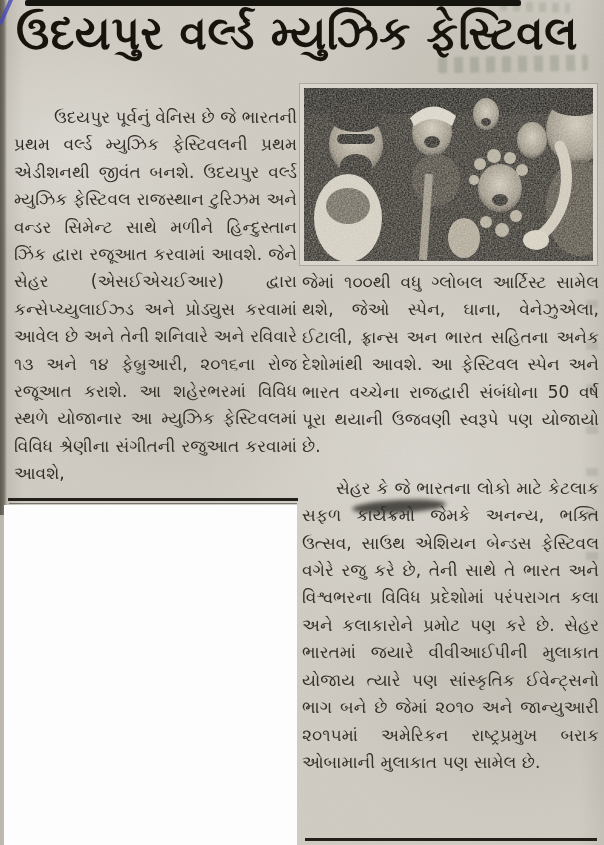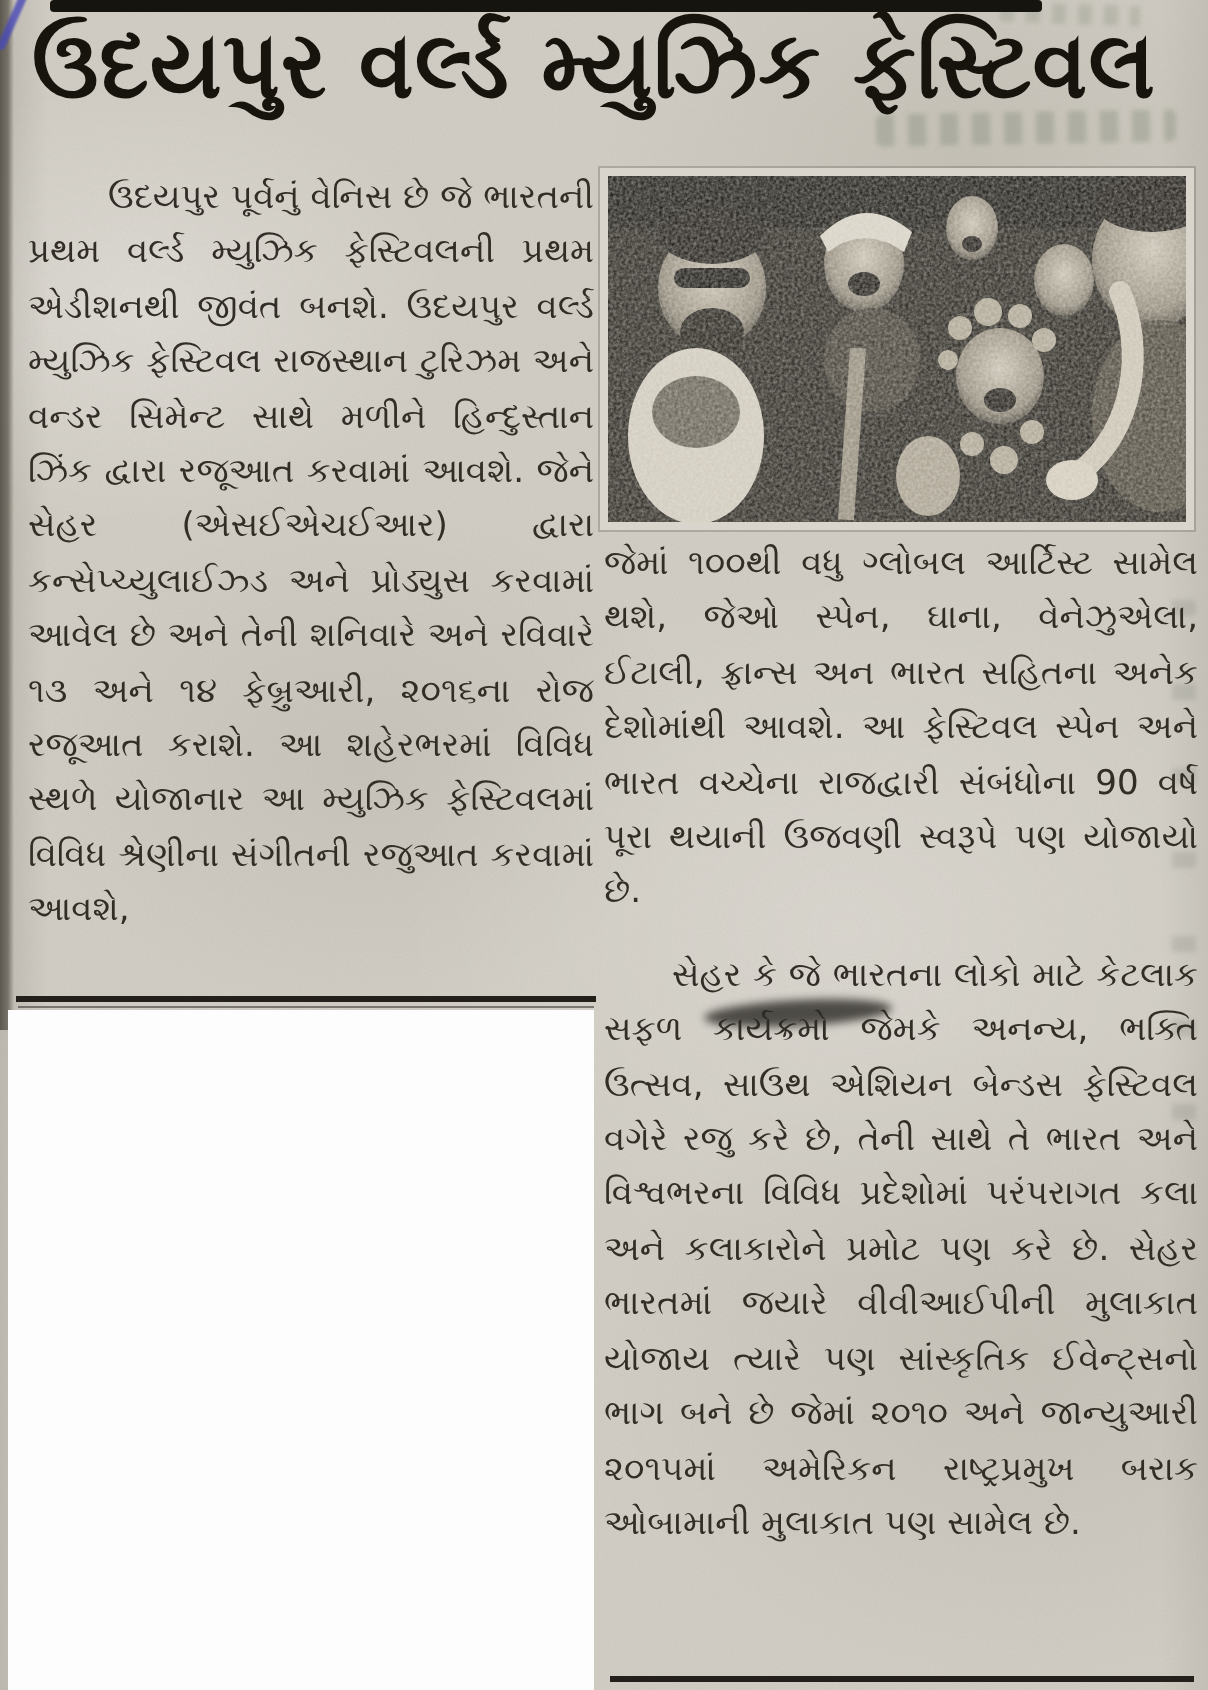--- a/index.html
+++ b/index.html
@@ -59,21 +59,21 @@
   .photo-frame{
     position:absolute;left:300px;top:84px;width:297px;height:181px;z-index:10;
     background:#d9d5cc;padding:0;box-shadow:0 0 0 1px rgba(70,66,58,.25);
   }
   .photo-frame svg{display:block;margin:4px;}
   .body-text{
     color:#322e27;font-size:17px;line-height:27.4px;text-align:justify;
     z-index:12;position:absolute;overflow:hidden;
   }
   .body-text p{margin:0;}
-  .col-left{left:14px;top:86px;width:283px;height:416px;}
+  .col-left{left:14px;top:104px;width:283px;height:416px;}
   .col-left p{text-indent:40px;}
   .col-right{left:302px;top:269px;width:297px;height:568px;}
   .col-right p.p2{text-indent:34px;margin-top:14px;}
   .left-col-rule{
     position:absolute;left:8px;top:498px;width:290px;height:3px;z-index:13;
     background:#23201b;box-shadow:0 4px 0 -1px rgba(35,32,27,.5);
   }
   .blank-box{
     position:absolute;left:4px;top:505px;width:293px;height:340px;z-index:20;
     background:#fdfdfd;
@@ -171,18 +171,18 @@
 </div>
 
 <div class="body-text col-left">
   <p>ઉદયપુર પૂર્વનું વેનિસ છે જે ભારતની પ્રથમ વર્લ્ડ મ્યુઝિક ફેસ્ટિવલની પ્રથમ એડીશનથી જીવંત બનશે. ઉદયપુર વર્લ્ડ મ્યુઝિક ફેસ્ટિવલ રાજસ્થાન ટુરિઝમ અને વન્ડર સિમેન્ટ સાથે મળીને હિન્દુસ્તાન ઝિંક દ્વારા રજૂઆત કરવામાં આવશે. જેને સેહર (એસઈએચઈઆર) દ્વારા કન્સેપ્ચ્યુલાઈઝ્ડ અને પ્રોડ્યુસ કરવામાં આવેલ છે અને તેની શનિવારે અને રવિવારે ૧૩ અને ૧૪ ફેબ્રુઆરી, ૨૦૧૬ના રોજ રજૂઆત કરાશે. આ શહેરભરમાં વિવિધ સ્થળે યોજાનાર આ મ્યુઝિક ફેસ્ટિવલમાં વિવિધ શ્રેણીના સંગીતની રજુઆત કરવામાં આવશે,</p>
 </div>
 
 <div class="left-col-rule"></div>
 <div class="blank-box"></div>
 
 <div class="body-text col-right">
-  <p class="p1">જેમાં ૧૦૦થી વધુ ગ્લોબલ આર્ટિસ્ટ સામેલ થશે, જેઓ સ્પેન, ઘાના, વેનેઝુએલા, ઈટાલી, ફ્રાન્સ અન ભારત સહિતના અનેક દેશોમાંથી આવશે. આ ફેસ્ટિવલ સ્પેન અને ભારત વચ્ચેના રાજદ્વારી સંબંધોના 90 વર્ષ પૂરા થયાની ઉજવણી સ્વરૂપે પણ યોજાયો છે.</p>
+  <p class="p1">જેમાં ૧૦૦થી વધુ ગ્લોબલ આર્ટિસ્ટ સામેલ થશે, જેઓ સ્પેન, ઘાના, વેનેઝુએલા, ઈટાલી, ફ્રાન્સ અન ભારત સહિતના અનેક દેશોમાંથી આવશે. આ ફેસ્ટિવલ સ્પેન અને ભારત વચ્ચેના રાજદ્વારી સંબંધોના 50 વર્ષ પૂરા થયાની ઉજવણી સ્વરૂપે પણ યોજાયો છે.</p>
   <p class="p2">સેહર કે જે ભારતના લોકો માટે કેટલાક સફળ કાર્યક્રમો જેમકે અનન્ય, ભક્તિ ઉત્સવ, સાઉથ એશિયન બેન્ડસ ફેસ્ટિવલ વગેરે રજુ કરે છે, તેની સાથે તે ભારત અને વિશ્વભરના વિવિધ પ્રદેશોમાં પરંપરાગત કલા અને કલાકારોને પ્રમોટ પણ કરે છે. સેહર ભારતમાં જયારે વીવીઆઈપીની મુલાકાત યોજાય ત્યારે પણ સાંસ્કૃતિક ઈવેન્ટ્સનો ભાગ બને છે જેમાં ૨૦૧૦ અને જાન્યુઆરી ૨૦૧૫માં અમેરિકન રાષ્ટ્રપ્રમુખ બરાક ઓબામાની મુલાકાત પણ સામેલ છે.</p>
 </div>
 
 <div class="ink-smudge"></div>
 <div class="bottom-rule"></div>
 
 </body></html>

